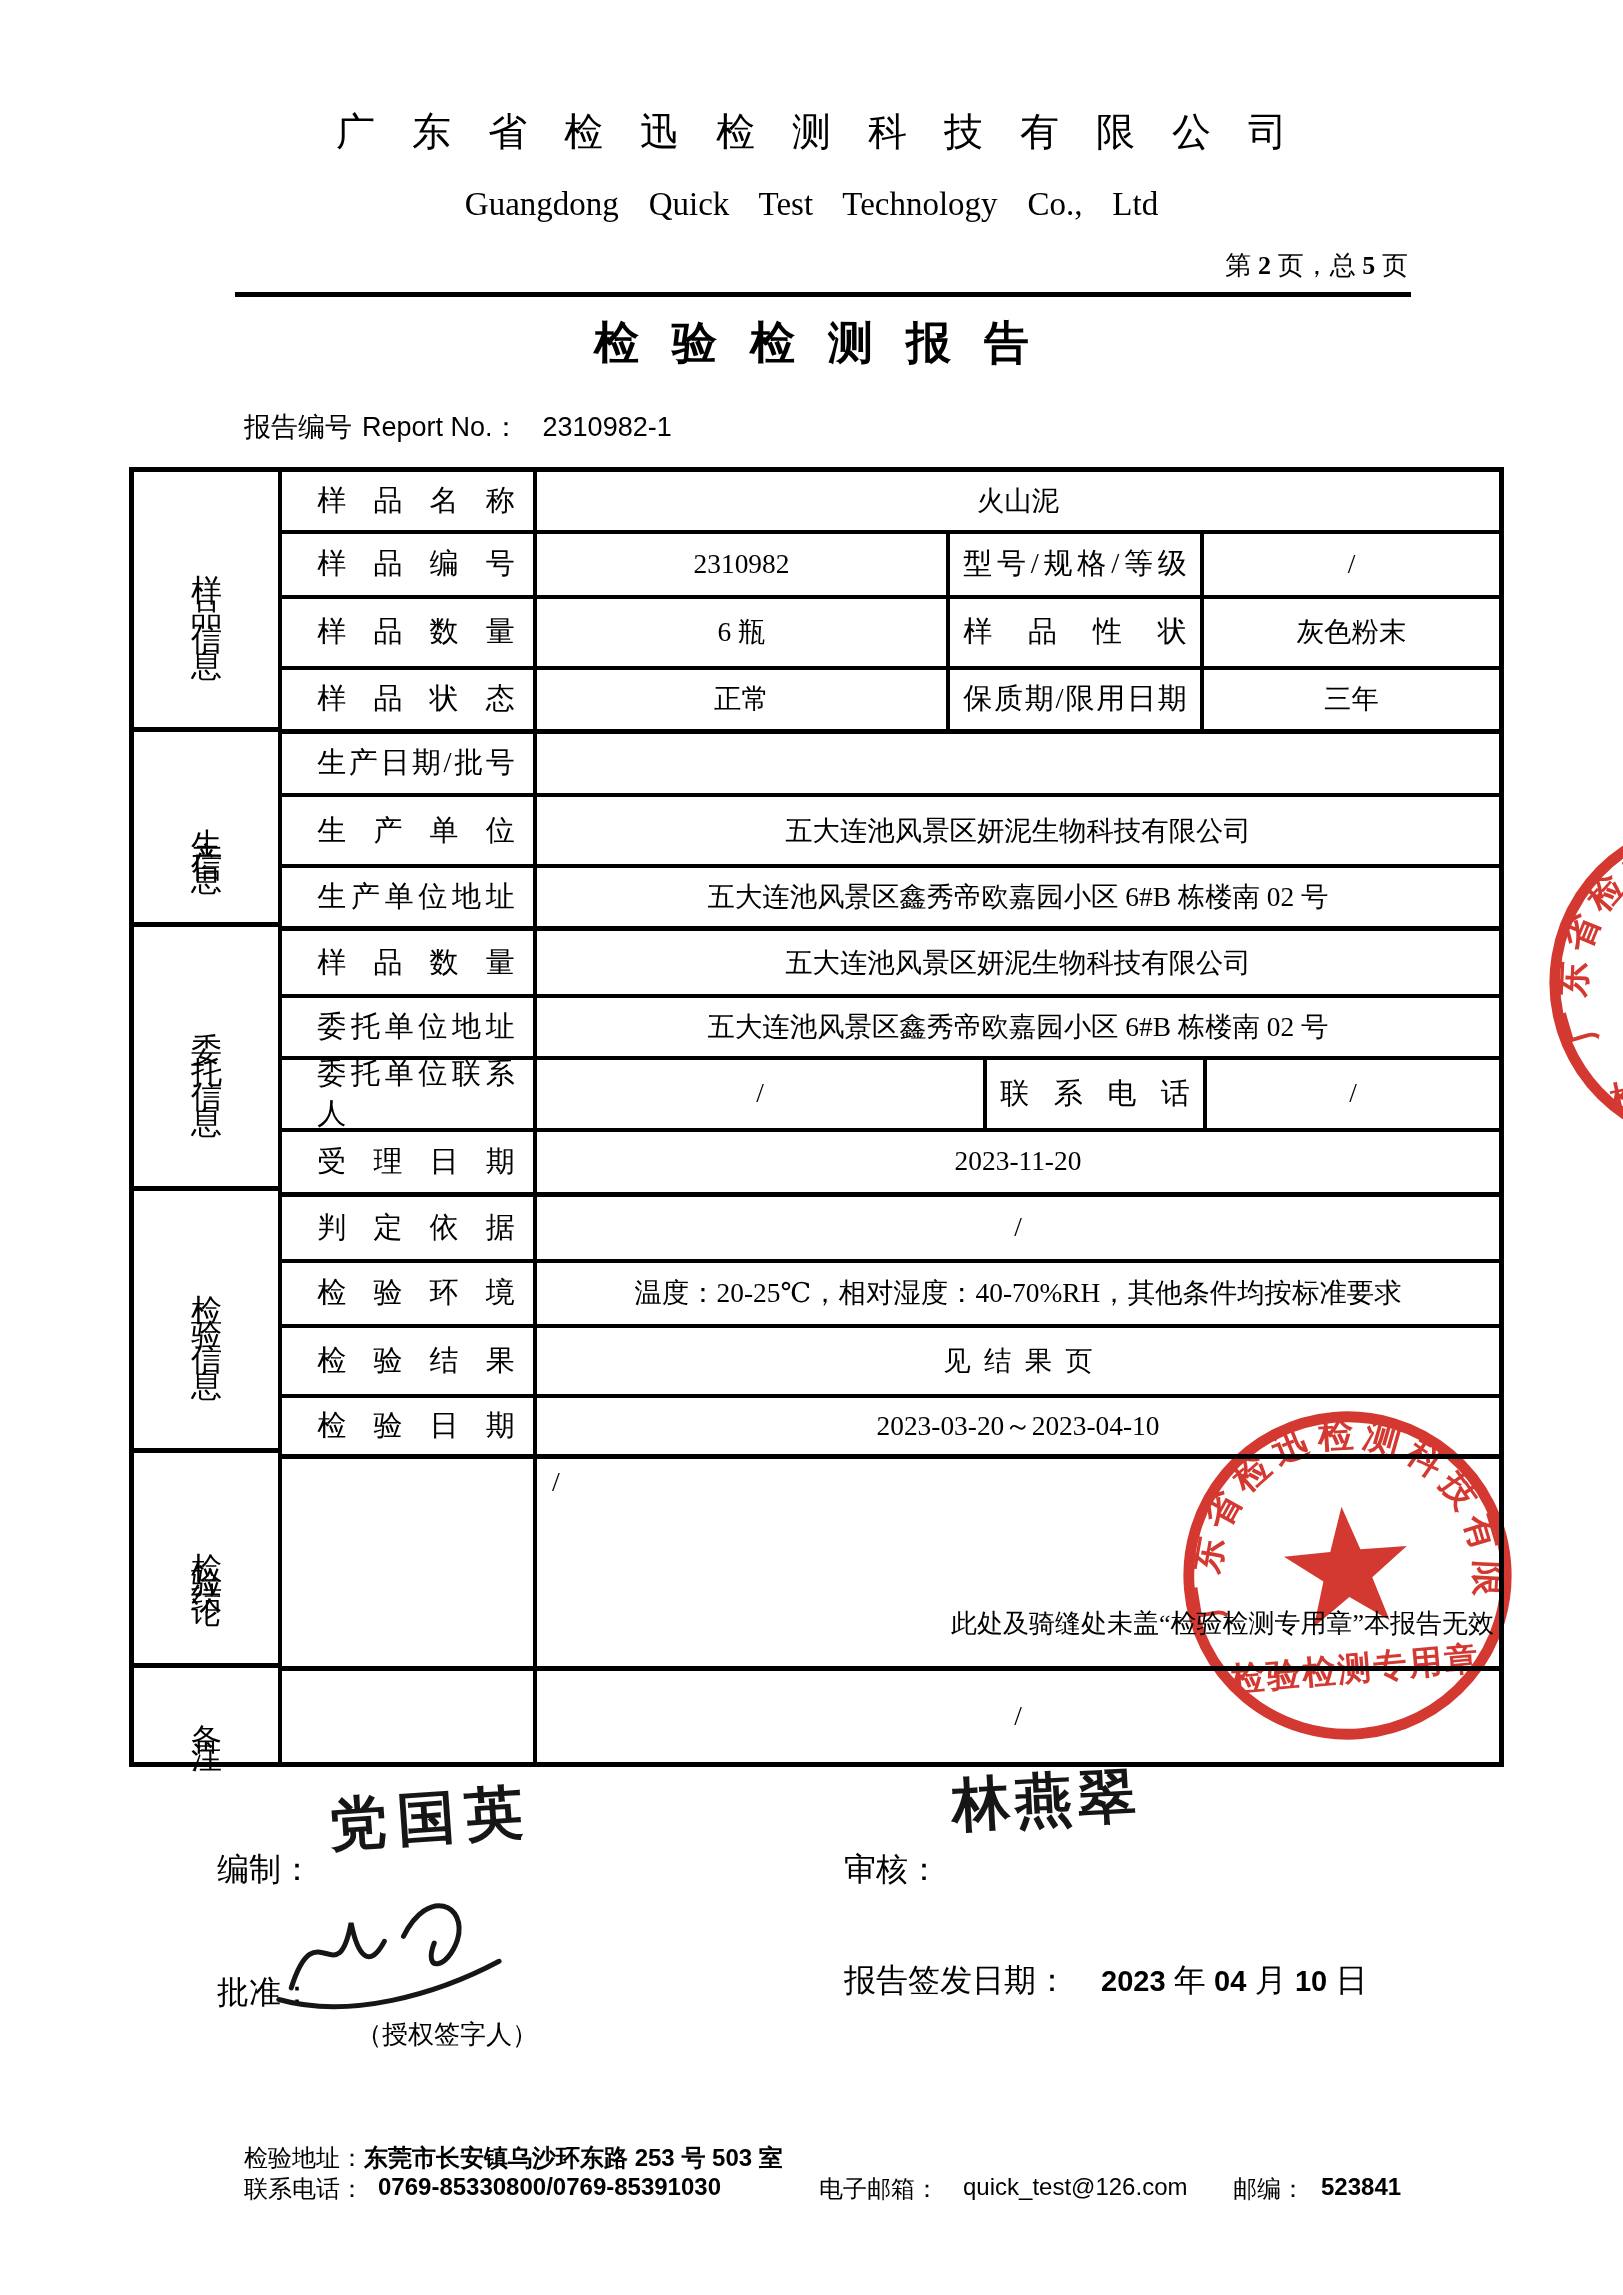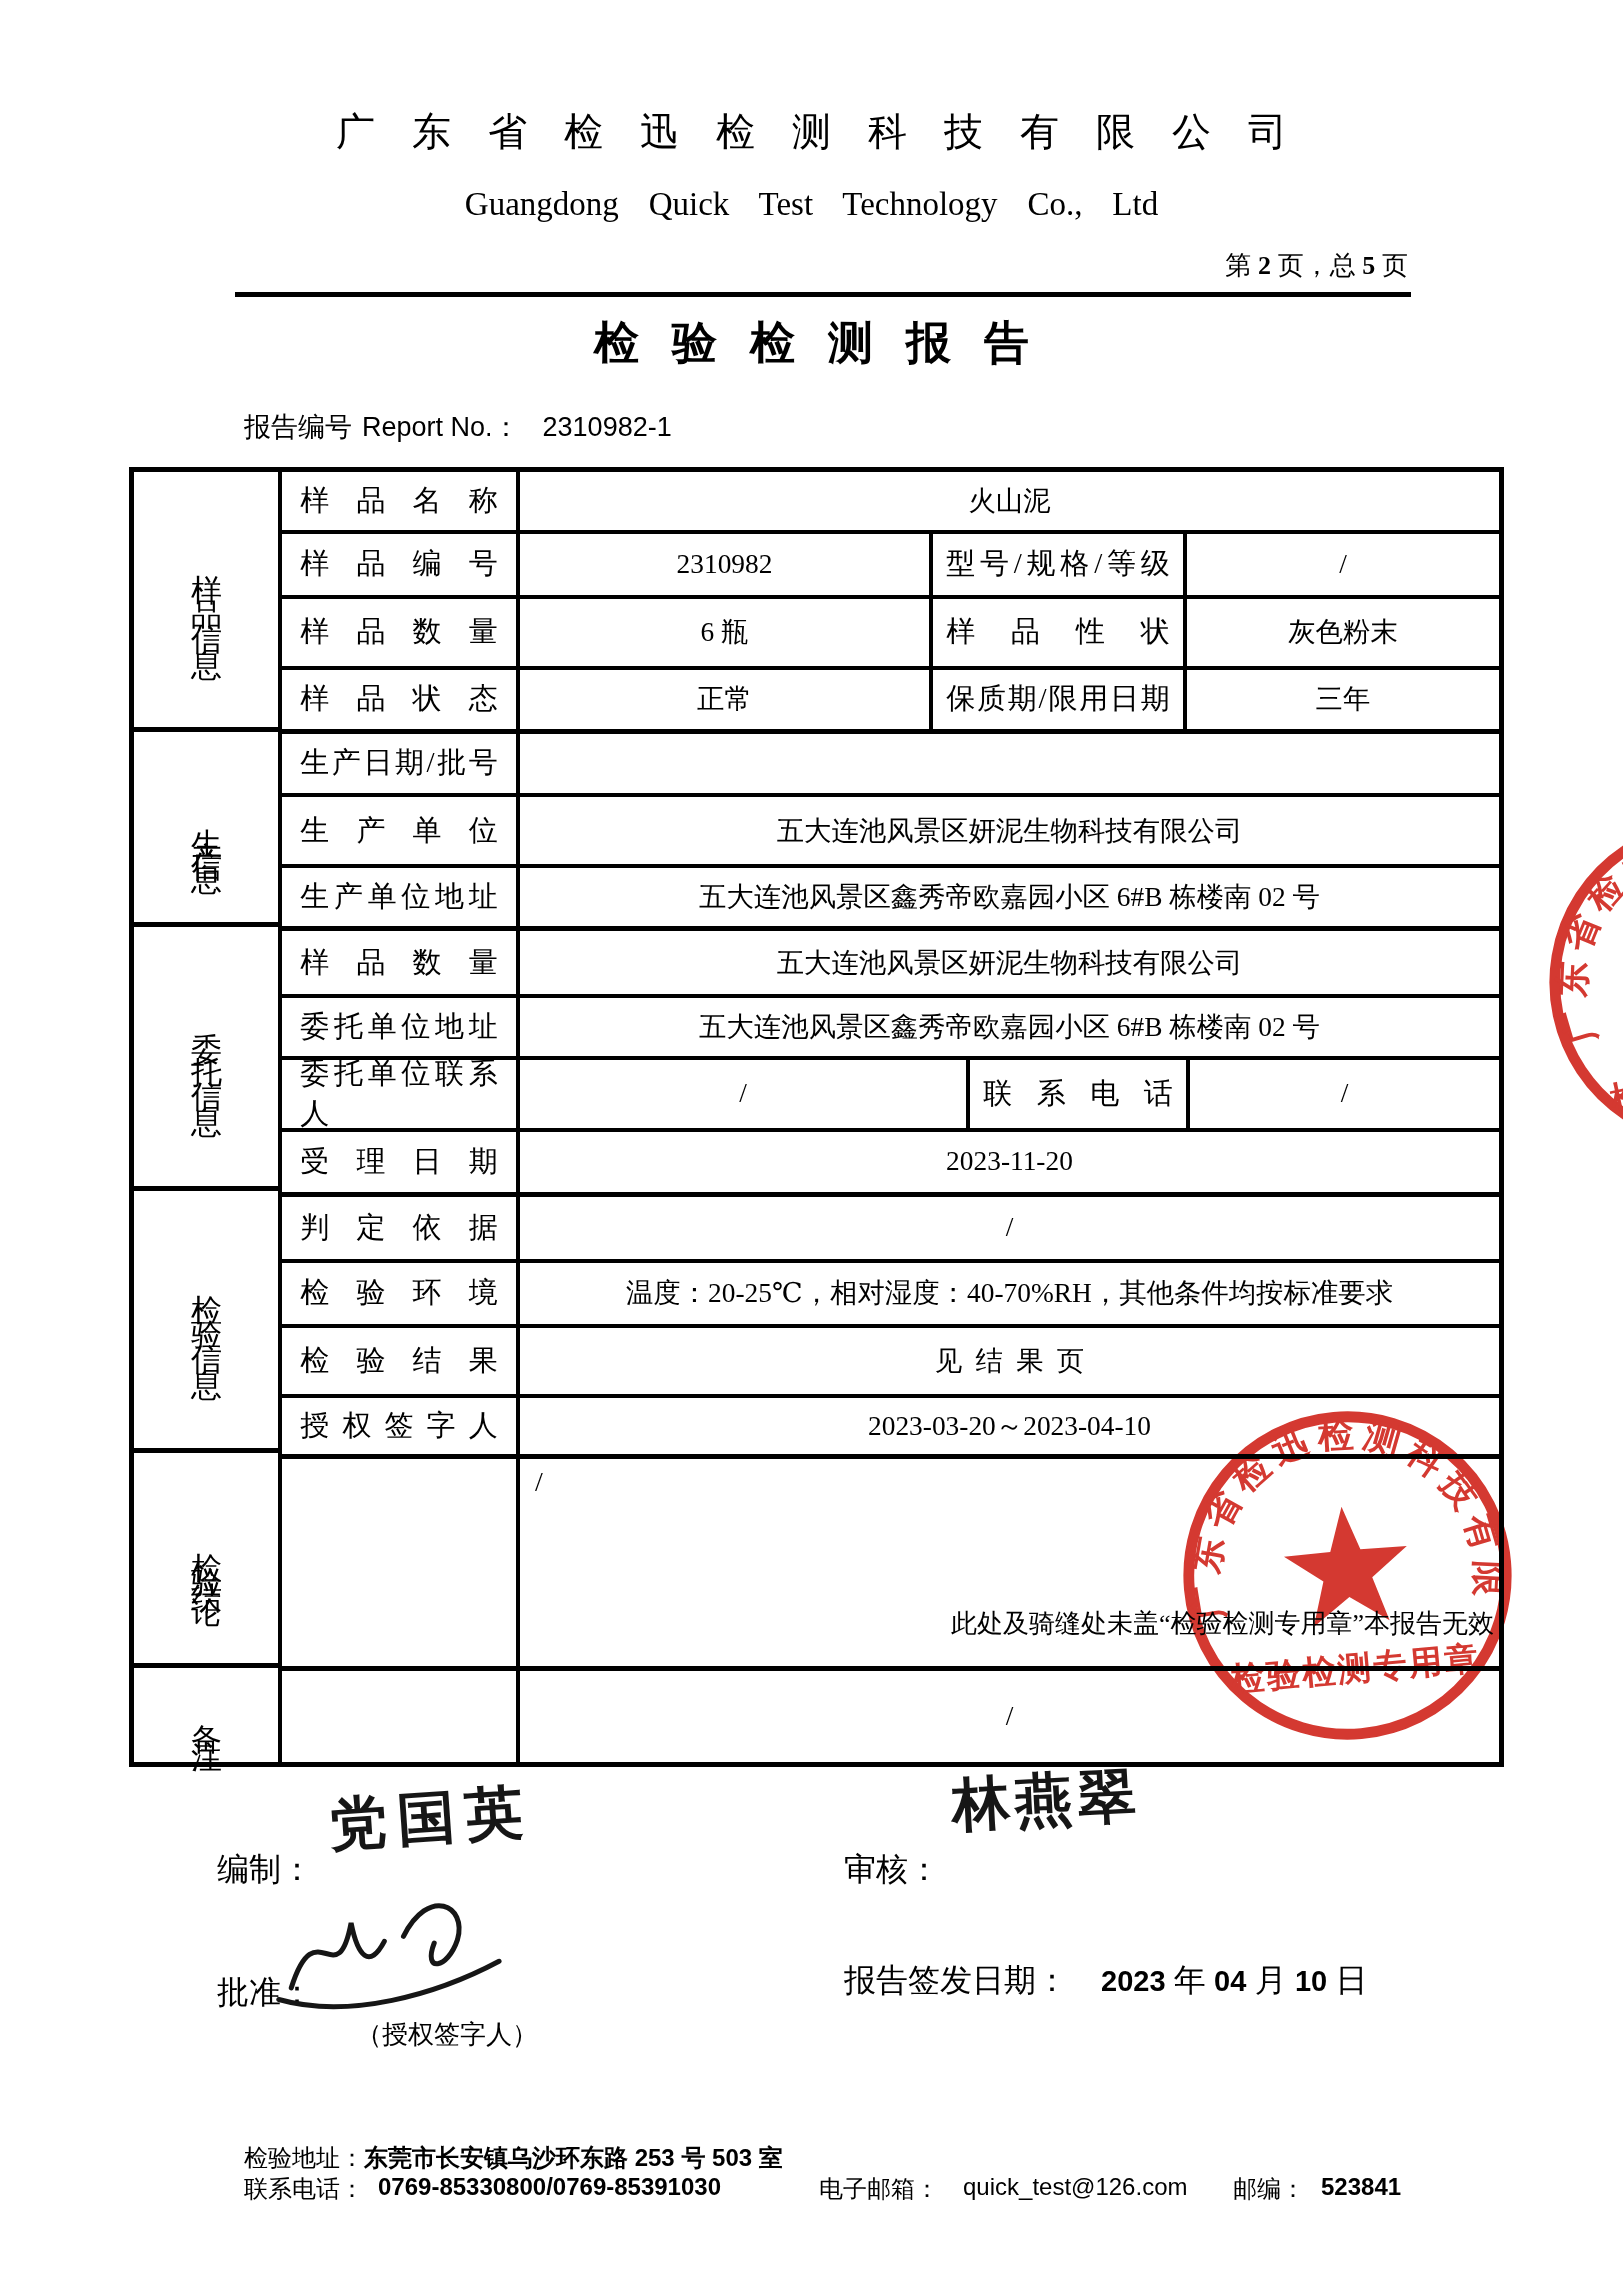--- a/index.html
+++ b/index.html
@@ -30,21 +30,21 @@
   .sec{box-sizing:border-box;border-bottom:5.8px solid #000;display:flex;
        align-items:center;justify-content:center;font-size:31px;}
   .sec > span{writing-mode:vertical-rl;text-orientation:upright;}
   .sec.s1{height:260px}.sec.s1 span{letter-spacing:25px}
   .sec.s2{height:195px}.sec.s2 span{letter-spacing:11.6px}
   .sec.s3{height:264px}.sec.s3 span{letter-spacing:25px}
   .sec.s4{height:262px}.sec.s4 span{letter-spacing:25px}
   .sec.s5{height:215px}.sec.s5 span{letter-spacing:15px}
   .sec.s6{height:93px;border-bottom:none}.sec.s6 span{letter-spacing:15px}
   .rows{flex:1;display:flex;flex-direction:column;}
-  .row{display:flex;box-sizing:border-box;border-bottom:4.2px solid #000;}
+  .row{display:flex;box-sizing:border-box;border-bottom:4.2px solid #000;padding-left:17px;}
   .row.secend{border-bottom-width:5.8px;}
   .row.last{border-bottom:none;}
   .rh76{height:63px}.rh79{height:66px}.rh80{height:72px}.rh78{height:65px}
   .rh77{height:64px}.rh82{height:68px}.rh81{height:67px}.rh75{height:62px}
   .rh259{height:215px}.rh112{height:93px}
   .cell{box-sizing:border-box;display:flex;align-items:center;justify-content:center;
         font-size:27.4px;}
   .cl{width:238px;border-right:4.2px solid #000;padding:0 18.3px;font-size:29px;}
   .cl .j,.cl2 .j{display:block;width:100%;text-align:justify;text-align-last:justify;}
   .cv1{width:413px;border-right:4.2px solid #000;}
@@ -254,21 +254,21 @@
       <div class="cell cl">
           <span class="j">检验结果</span>
         </div>
       <div class="cell cfull">
           <span class="spread">见结果页</span>
         </div>
     </div>
 
     <div class="row rh75 secend">
       <div class="cell cl">
-          <span class="j">授权签字人</span>
+          <span class="j">检验日期</span>
         </div>
       <div class="cell cfull">
           <span>2023-03-20～2023-04-10</span>
         </div>
     </div>
 
     <div class="row rh259 secend">
       <div class="cell cl"></div>
       <div class="cell cfull rel">
         <span class="slash-tl">/</span>

